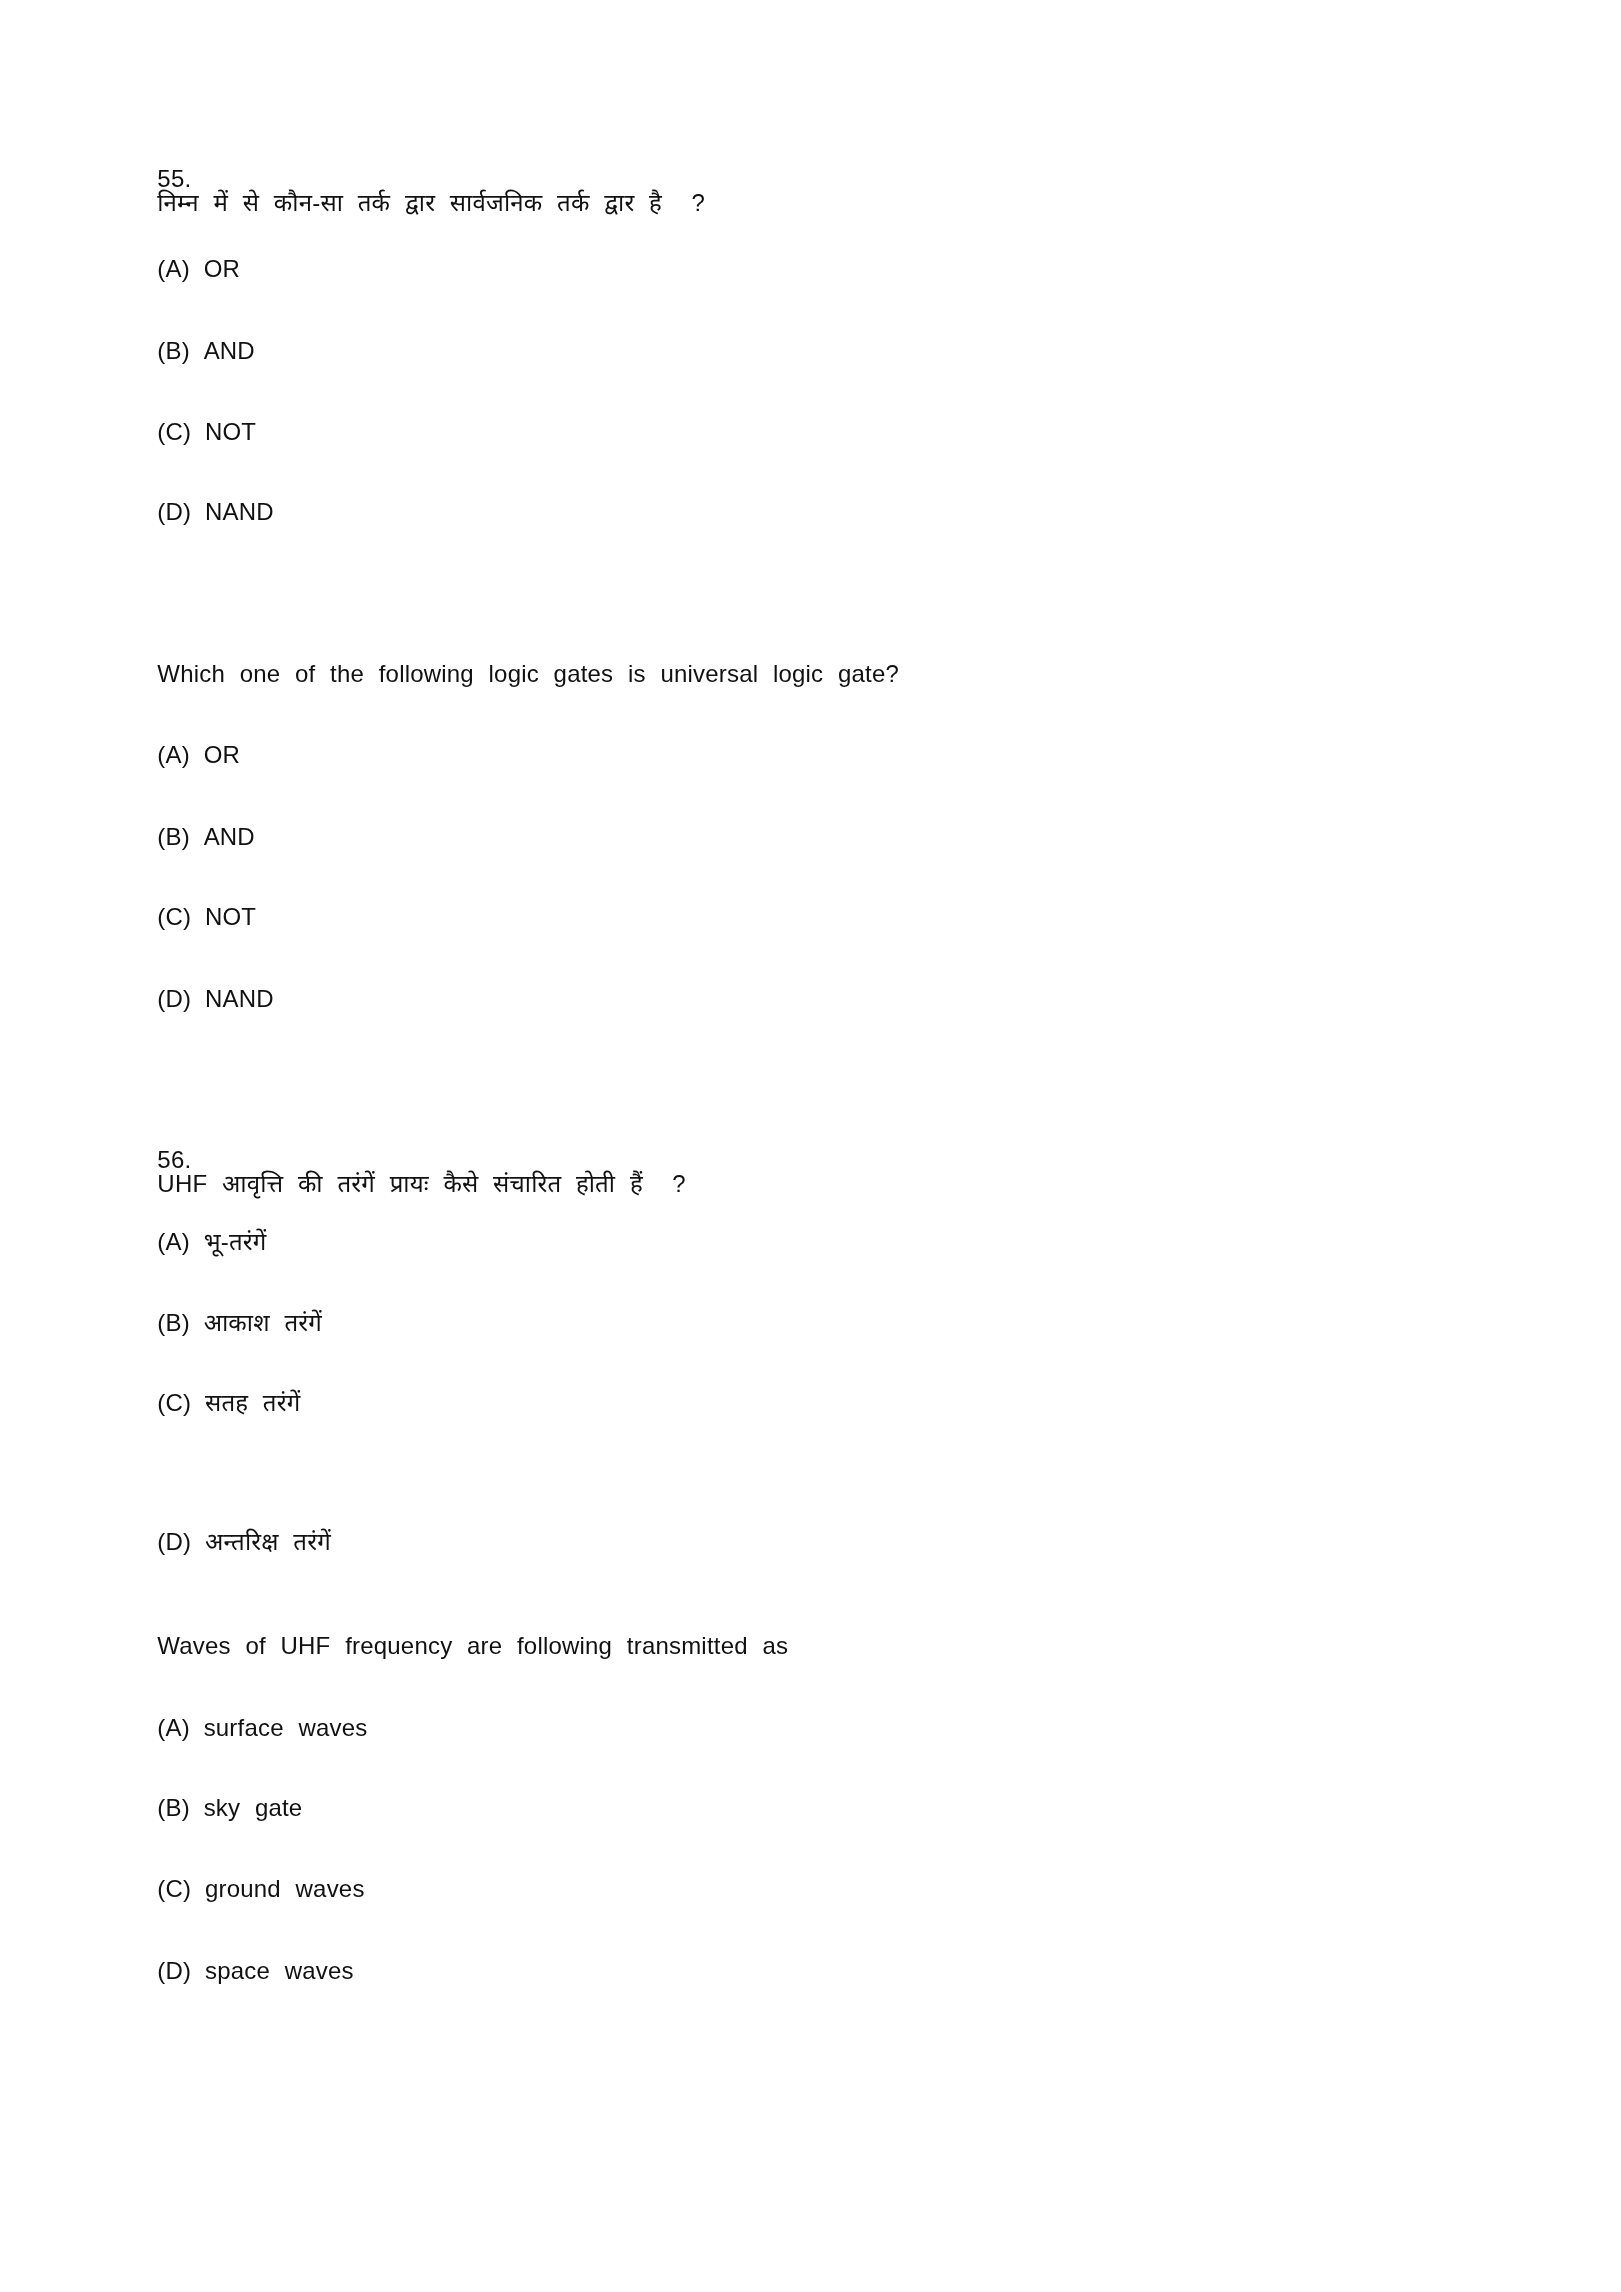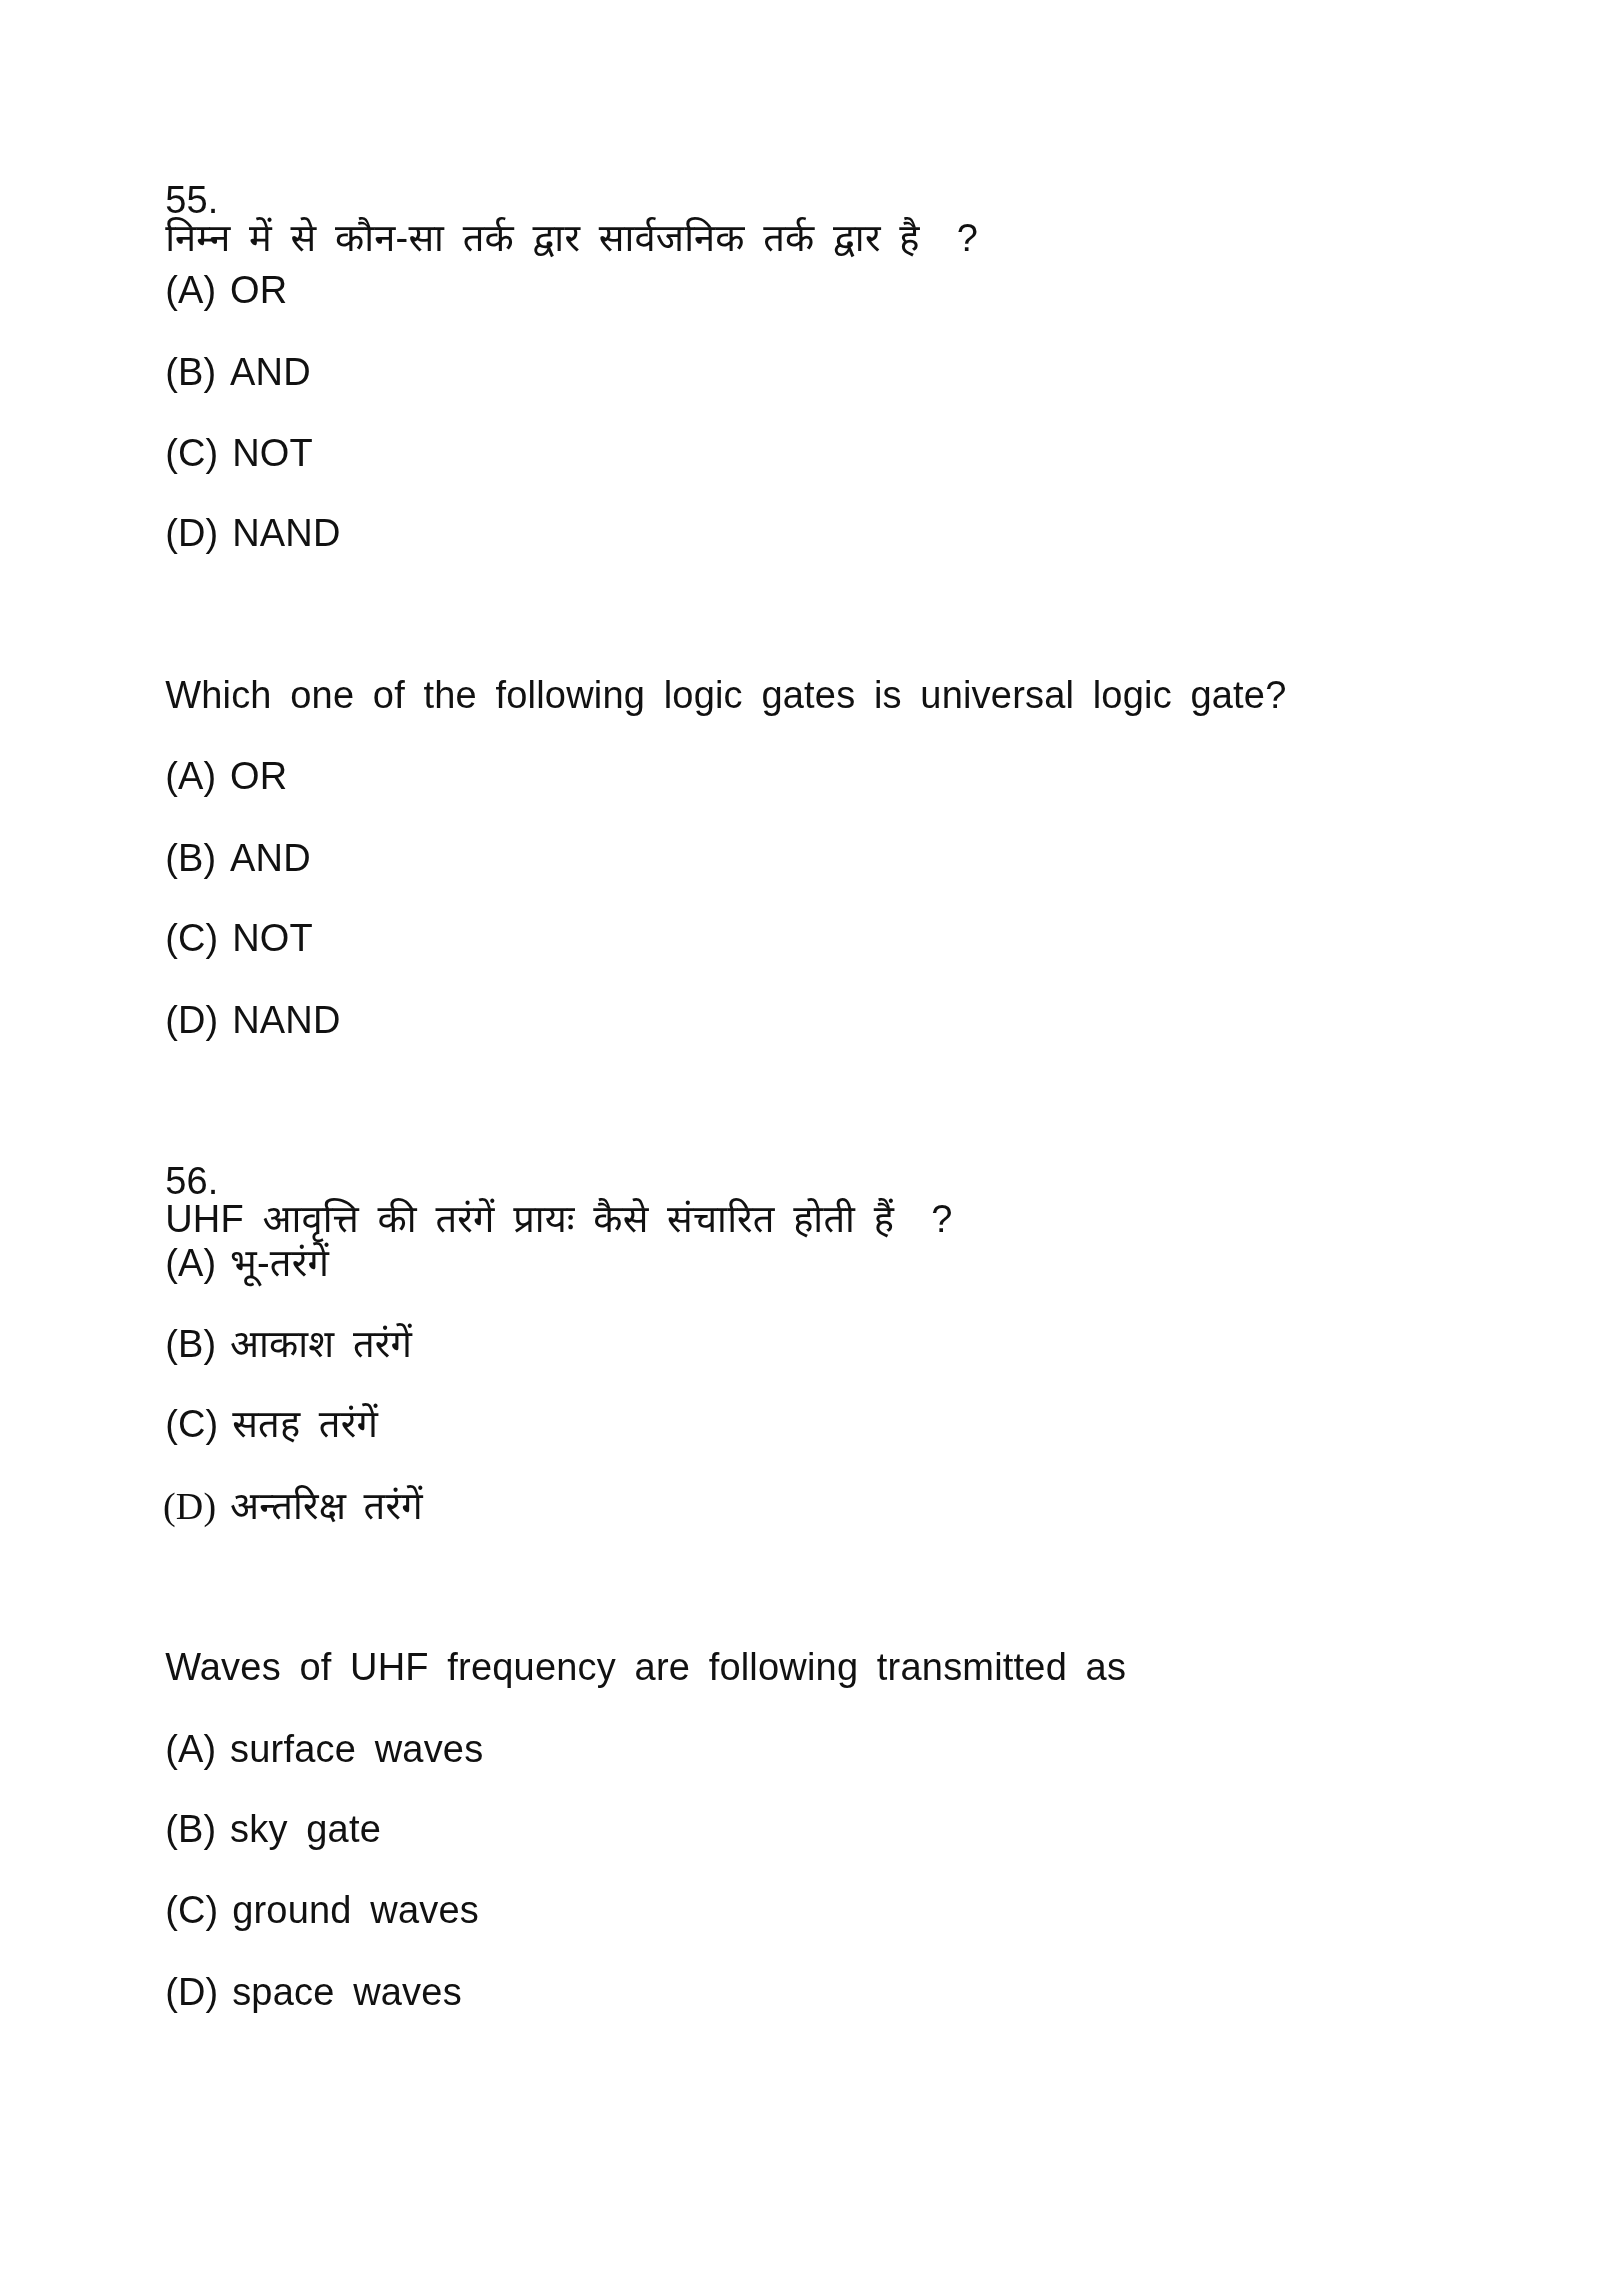--- a/index.html
+++ b/index.html
@@ -11,21 +11,21 @@
       width: 1621px;
       height: 2293px;
       position: relative;
       overflow: hidden;
       font-family: "Liberation Sans", "DejaVu Sans", sans-serif;
       color: #111111;
     }
     .line {
       position: absolute;
       left: 128px;
-      font-size: 38px;
+      font-size: 24px;
       line-height: 1;
       white-space: pre;
       word-spacing: 7.8px;
       letter-spacing: 0.2px;
     }
     .opt-label {
       display: inline-block;
       margin-right: 13.7px;
     }
   </style>
@@ -71,21 +71,21 @@
 </div>
 <div class="line" style="top:1206px;">
   <span class="opt-label">(A)</span><span>भू-तरंगें</span>
 </div>
 <div class="line" style="top:1287px;">
   <span class="opt-label">(B)</span><span>आकाश तरंगें</span>
 </div>
 <div class="line" style="top:1367px;">
   <span class="opt-label">(C)</span><span>सतह तरंगें</span>
 </div>
-<div class="line" style="top:1449px;font-family:Liberation Serif, serif;">
+<div class="line" style="top:1506px;">
   <span class="opt-label">(D)</span><span>अन्तरिक्ष तरंगें</span>
 </div>
 
 <div class="line" style="top:1610px;">
   <span>Waves of UHF frequency are following transmitted as</span>
 </div>
 <div class="line" style="top:1692px;">
   <span class="opt-label">(A)</span><span>surface waves</span>
 </div>
 <div class="line" style="top:1772px;">

